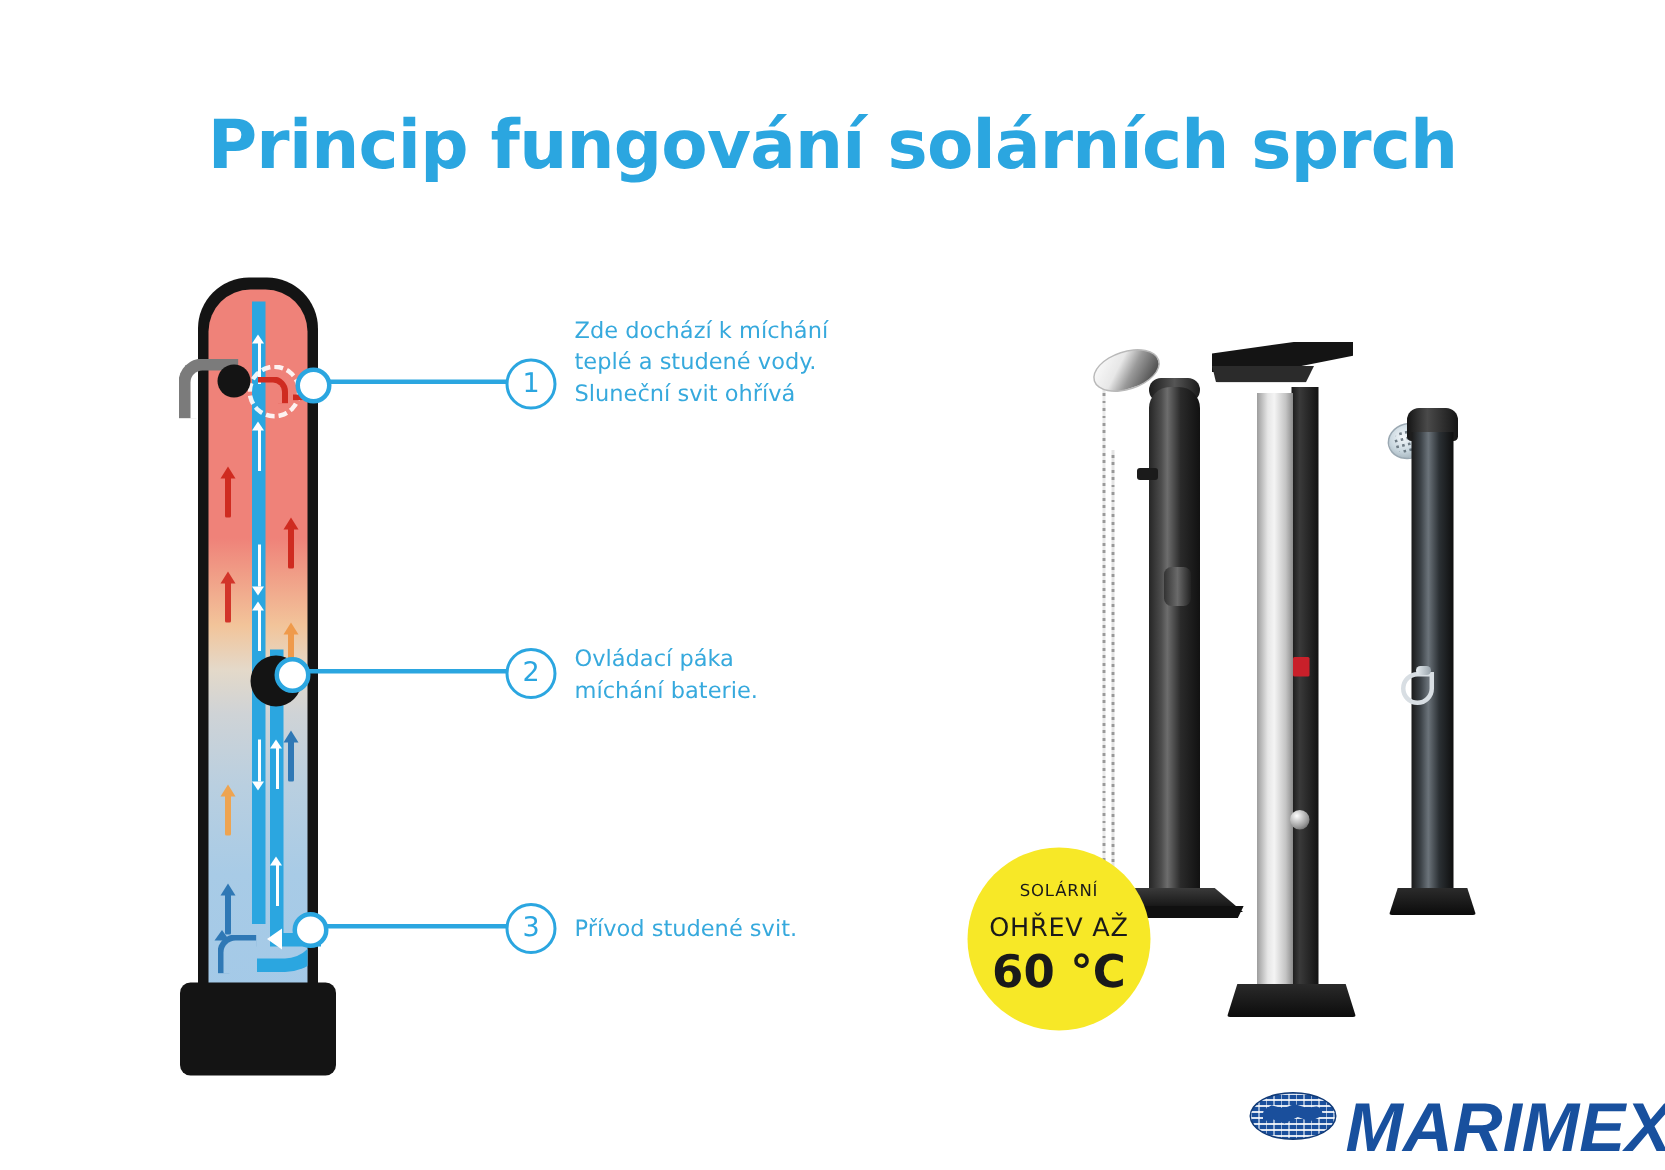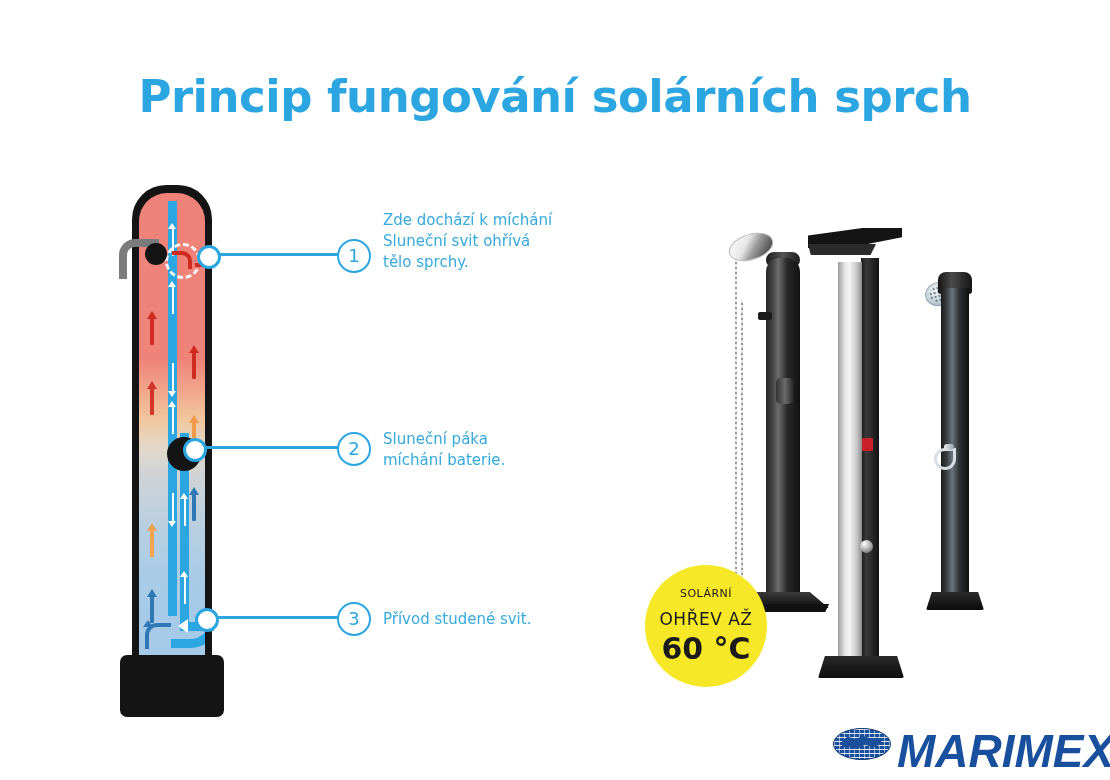--- a/index.html
+++ b/index.html
@@ -385,31 +385,31 @@
     <div class="tube-base"></div>
   </div>
 
   <div class="dot" style="left:197px;top:245px;"></div>
   <div class="leader" style="left:212px;top:253px;width:128px;"></div>
   <div class="numcircle" style="left:337px;top:239px;">
     <span>1</span>
   </div>
   <div class="calltext" style="left:383px;top:210px;width:220px;">
     <div>Zde dochází k míchání</div>
+    <div>teplé a studené vody.</div>
     <div>Sluneční svit ohřívá</div>
-    <div>tělo sprchy.</div>
   </div>
 
   <div class="dot" style="left:183px;top:438px;"></div>
   <div class="leader" style="left:198px;top:446px;width:142px;"></div>
   <div class="numcircle" style="left:337px;top:432px;">
     <span>2</span>
   </div>
   <div class="calltext" style="left:383px;top:429px;width:220px;">
-    <div>Sluneční páka</div>
+    <div>Ovládací páka</div>
     <div>míchání baterie.</div>
   </div>
 
   <div class="dot" style="left:195px;top:608px;"></div>
   <div class="leader" style="left:210px;top:616px;width:130px;"></div>
   <div class="numcircle" style="left:337px;top:602px;">
     <span>3</span>
   </div>
   <div class="calltext" style="left:383px;top:609px;width:240px;">
     <div>Přívod studené svit.</div>

